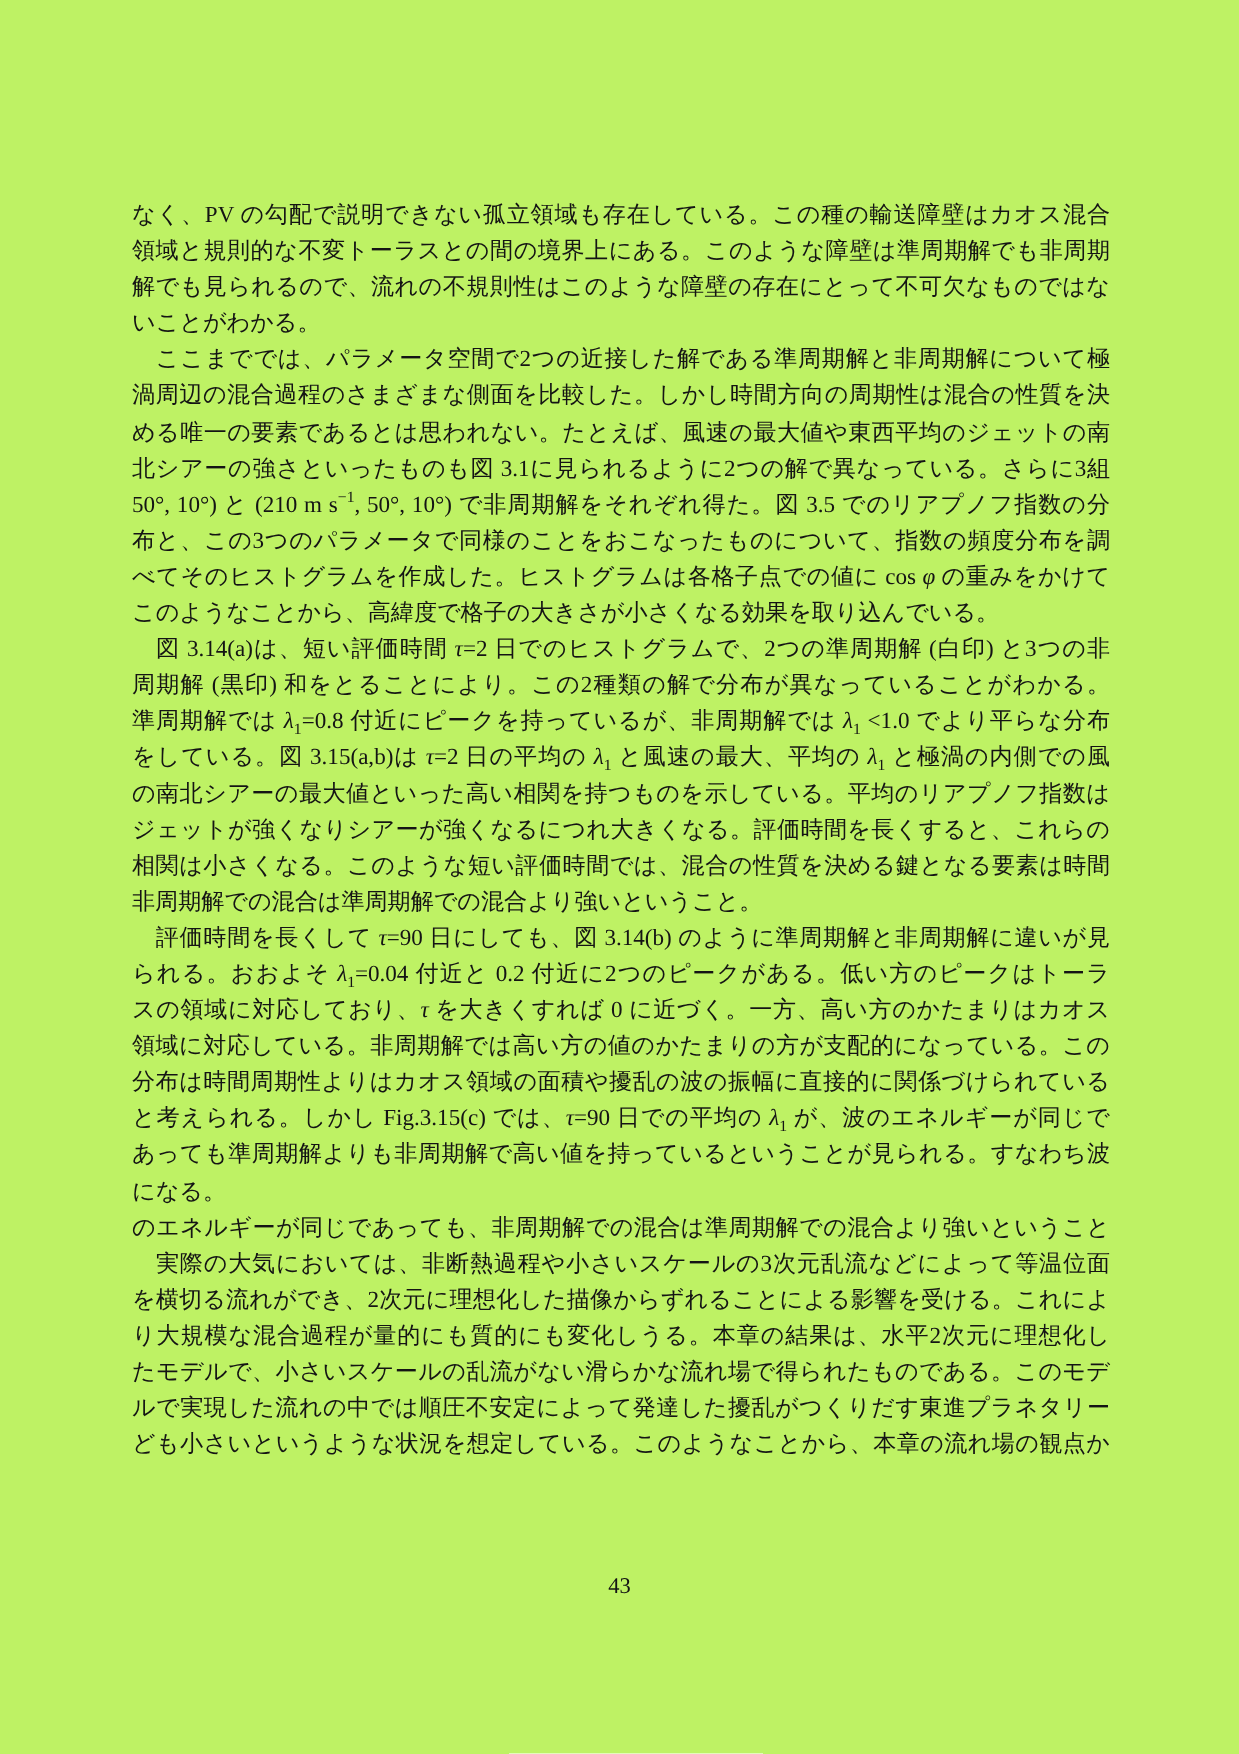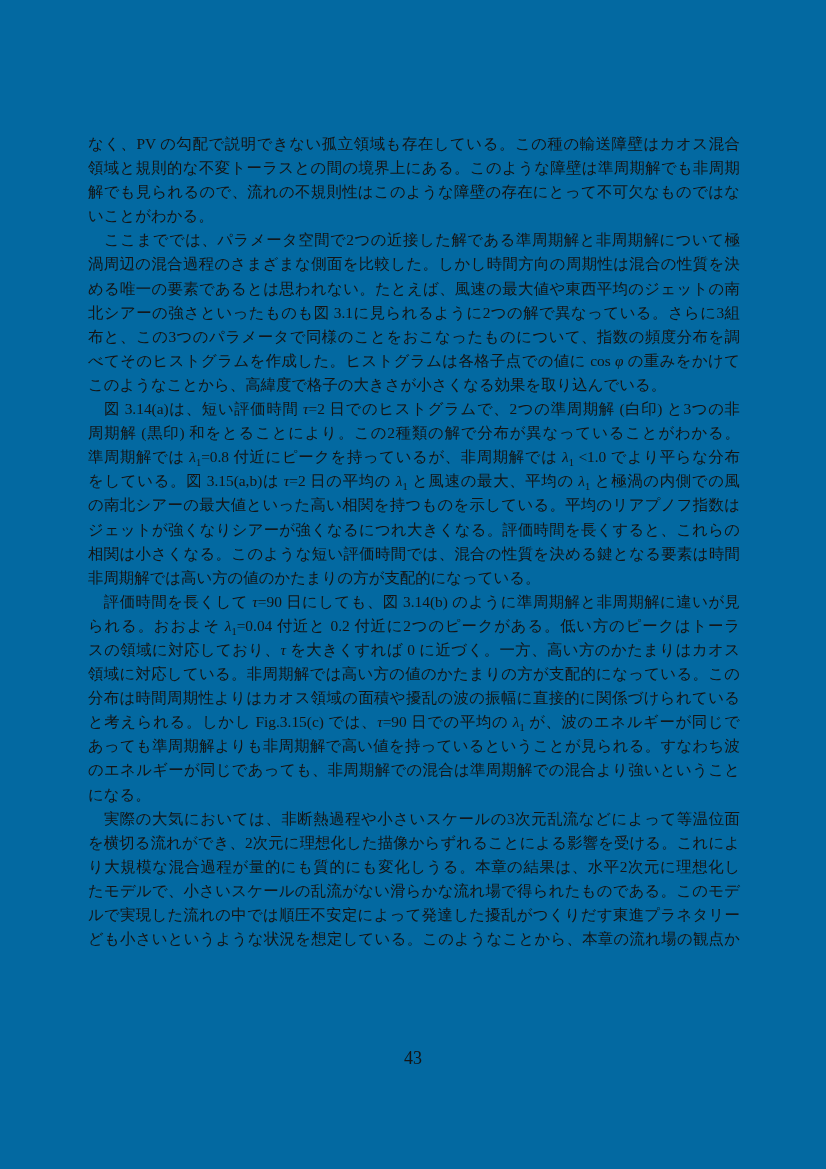--- a/index.html
+++ b/index.html
@@ -7,21 +7,21 @@
     padding: 0;
     background: #ffffff;
     width: 826px;
     height: 1169px;
     overflow: hidden;
   }
   .page {
     position: relative;
     width: 826px;
     height: 1169px;
-    background: #0369a1;
+    background: #bef264;
     font-family: "Liberation Serif", "DejaVu Serif", serif;
     color: #141414;
   }
   .text-block {
     position: absolute;
     left: 88px;
     top: 132px;
     width: 652px;
     font-size: 15.4px;
     line-height: 24.1px;
@@ -46,65 +46,66 @@
   .line sup, .line sub {
     font-size: 68%;
     line-height: 0;
   }
   .page-number {
     position: absolute;
     left: 0;
     top: 1048px;
     width: 826px;
     text-align: center;
-    font-size: 18px;
+    font-size: 15px;
     line-height: 20px;
     color: #141414;
   }
 </style>
 </head>
 <body>
 
 <div class="page">
   <div class="text-block">
       <div class="paragraph">
         <div class="line">なく、PV の勾配で説明できない孤立領域も存在している。この種の輸送障壁はカオス混合</div>
         <div class="line">領域と規則的な不変トーラスとの間の境界上にある。このような障壁は準周期解でも非周期</div>
         <div class="line">解でも見られるので、流れの不規則性はこのような障壁の存在にとって不可欠なものではな</div>
         <div class="line last">いことがわかる。</div>
       </div>
       <div class="paragraph">
         <div class="line">　ここまででは、パラメータ空間で2つの近接した解である準周期解と非周期解について極</div>
         <div class="line">渦周辺の混合過程のさまざまな側面を比較した。しかし時間方向の周期性は混合の性質を決</div>
         <div class="line">める唯一の要素であるとは思われない。たとえば、風速の最大値や東西平均のジェットの南</div>
         <div class="line">北シアーの強さといったものも図 3.1に見られるように2つの解で異なっている。さらに3組</div>
+        <div class="line">50°, 10°) と (210 m s<sup>−1</sup>, 50°, 10°) で非周期解をそれぞれ得た。図 3.5 でのリアプノフ指数の分</div>
         <div class="line">布と、この3つのパラメータで同様のことをおこなったものについて、指数の頻度分布を調</div>
         <div class="line">べてそのヒストグラムを作成した。ヒストグラムは各格子点での値に cos <i>φ</i> の重みをかけて</div>
         <div class="line last">このようなことから、高緯度で格子の大きさが小さくなる効果を取り込んでいる。</div>
       </div>
       <div class="paragraph">
         <div class="line">　図 3.14(a)は、短い評価時間 <i>τ</i>=2 日でのヒストグラムで、2つの準周期解 (白印) と3つの非</div>
         <div class="line">周期解 (黒印) 和をとることにより。この2種類の解で分布が異なっていることがわかる。</div>
         <div class="line">準周期解では <i>λ</i><sub>1</sub>=0.8 付近にピークを持っているが、非周期解では <i>λ</i><sub>1</sub> &lt;1.0 でより平らな分布</div>
         <div class="line">をしている。図 3.15(a,b)は <i>τ</i>=2 日の平均の <i>λ</i><sub>1</sub> と風速の最大、平均の <i>λ</i><sub>1</sub> と極渦の内側での風</div>
         <div class="line">の南北シアーの最大値といった高い相関を持つものを示している。平均のリアプノフ指数は</div>
         <div class="line">ジェットが強くなりシアーが強くなるにつれ大きくなる。評価時間を長くすると、これらの</div>
         <div class="line">相関は小さくなる。このような短い評価時間では、混合の性質を決める鍵となる要素は時間</div>
-        <div class="line last">非周期解では高い方の値のかたまりの方が支配的になっている。</div>
+        <div class="line last">非周期解での混合は準周期解での混合より強いということ。</div>
       </div>
       <div class="paragraph">
         <div class="line">　評価時間を長くして <i>τ</i>=90 日にしても、図 3.14(b) のように準周期解と非周期解に違いが見</div>
         <div class="line">られる。おおよそ <i>λ</i><sub>1</sub>=0.04 付近と 0.2 付近に2つのピークがある。低い方のピークはトーラ</div>
         <div class="line">スの領域に対応しており、<i>τ</i> を大きくすれば 0 に近づく。一方、高い方のかたまりはカオス</div>
         <div class="line">領域に対応している。非周期解では高い方の値のかたまりの方が支配的になっている。この</div>
         <div class="line">分布は時間周期性よりはカオス領域の面積や擾乱の波の振幅に直接的に関係づけられている</div>
         <div class="line">と考えられる。しかし Fig.3.15(c) では、<i>τ</i>=90 日での平均の <i>λ</i><sub>1</sub> が、波のエネルギーが同じで</div>
         <div class="line">あっても準周期解よりも非周期解で高い値を持っているということが見られる。すなわち波</div>
+        <div class="line last">になる。</div>
         <div class="line">のエネルギーが同じであっても、非周期解での混合は準周期解での混合より強いということ</div>
-        <div class="line last">になる。</div>
       </div>
       <div class="paragraph">
         <div class="line">　実際の大気においては、非断熱過程や小さいスケールの3次元乱流などによって等温位面</div>
         <div class="line">を横切る流れができ、2次元に理想化した描像からずれることによる影響を受ける。これによ</div>
         <div class="line">り大規模な混合過程が量的にも質的にも変化しうる。本章の結果は、水平2次元に理想化し</div>
         <div class="line">たモデルで、小さいスケールの乱流がない滑らかな流れ場で得られたものである。このモデ</div>
         <div class="line">ルで実現した流れの中では順圧不安定によって発達した擾乱がつくりだす東進プラネタリー</div>
         <div class="line">ども小さいというような状況を想定している。このようなことから、本章の流れ場の観点か</div>
       </div>
     </div>

